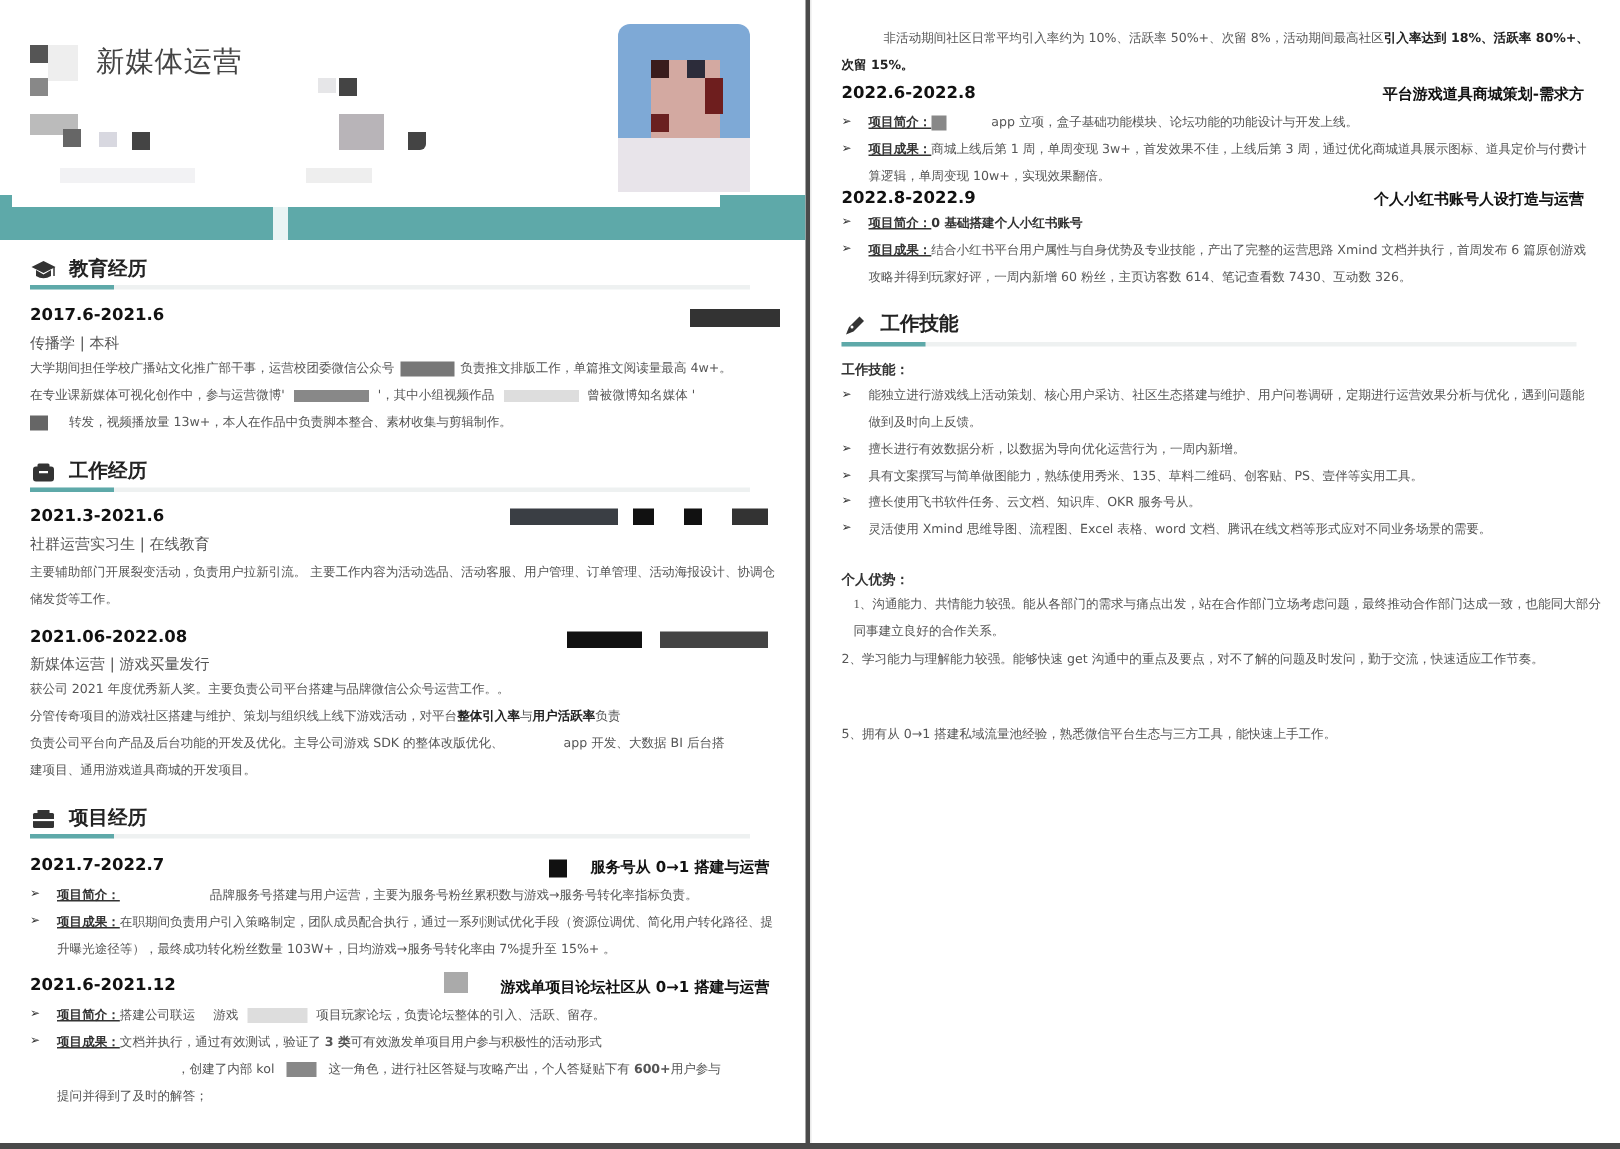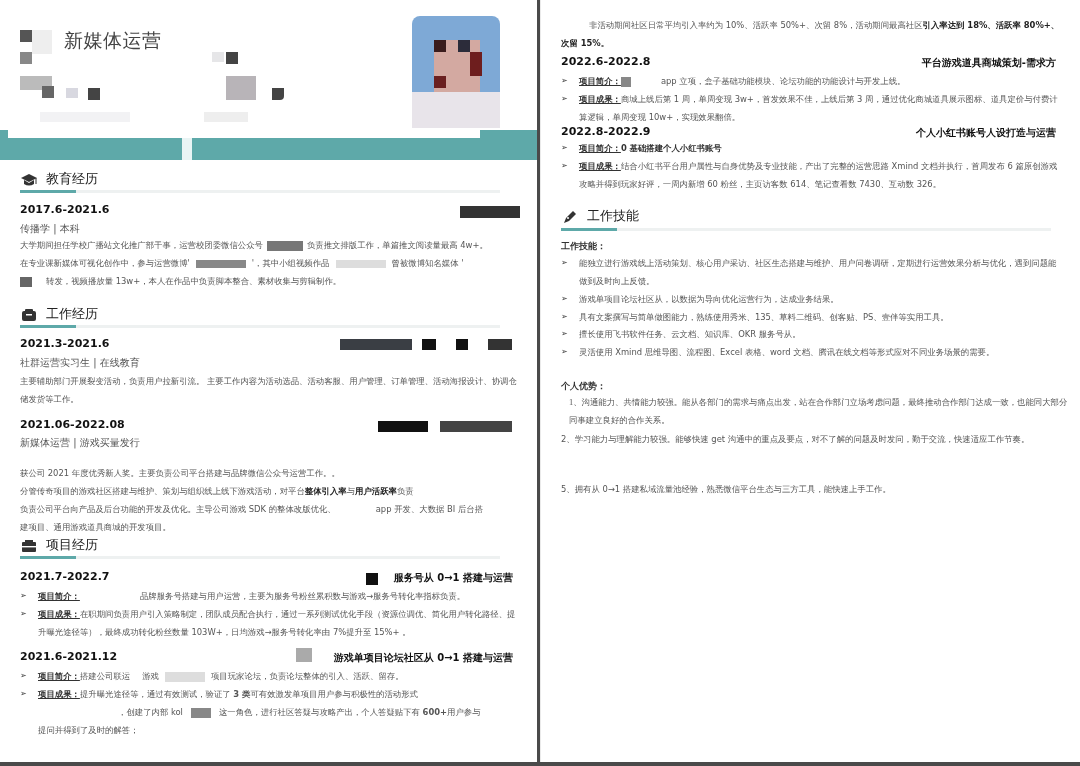--- a/index.html
+++ b/index.html
@@ -20,21 +20,21 @@
   .photo .shirt { position: absolute; left: 0; bottom: 0; width: 88px; height: 36px; background: #e8e4ea; }
   .photo .face { position: absolute; left: 22px; top: 24px; width: 46px; height: 58px; background: #d3a9a1; }
   .photo .hair1 { position: absolute; left: 22px; top: 24px; width: 12px; height: 12px; background: #3a1c1c; }
   .photo .hair2 { position: absolute; left: 46px; top: 24px; width: 12px; height: 12px; background: #2c2c3a; }
   .photo .hair3 { position: absolute; left: 58px; top: 36px; width: 12px; height: 24px; background: #6e1e1e; }
   .photo .hair4 { position: absolute; left: 22px; top: 60px; width: 12px; height: 12px; background: #6a2020; }
 
   
   .sec-head { position: absolute; left: 20px; display: flex; align-items: center; gap: 8px; }
   .sec-head .ico { width: 18px; height: 14px; display: inline-block; }
-  .sec-head .title { font-size: 13px; font-weight: normal; color: #222; text-align: right; }
+  .sec-head .title { font-size: 13px; font-weight: bold; color: #222; text-align: right; }
   .sec-rule { position: absolute; left: 20px; height: 3px; background: #eef1f1; }
   .sec-rule .accent { width: 56px; height: 3px; background: #5ea9a9; }
 
   .date { position: absolute; font-size: 11px; font-weight: bold; color: #111; }
   .sub { position: absolute; font-size: 10px; color: #555; }
   .para { position: absolute; font-size: 8.4px; line-height: 18px; color: #555; }
   .para b { color: #222; }
   .right-title { position: absolute; font-size: 10px; font-weight: bold; color: #111; text-align: left; white-space: nowrap; }
   .bullet { position: absolute; font-size: 8.4px; line-height: 18px; color: #555; }
   .bullet .arrow { position: absolute; left: 0; top: 0; color: #333; font-size: 8px; }
@@ -122,21 +122,21 @@
   <div class="pix" style="left:422px;top:339px;width:14px;height:11px;background:#111;"></div>
   <div class="pix" style="left:456px;top:339px;width:12px;height:11px;background:#111;"></div>
   <div class="pix" style="left:488px;top:339px;width:24px;height:11px;background:#333;"></div>
   <div class="sub" style="left:20px;top:356px;">社群运营实习生 | 在线教育</div>
   <div class="para" style="left:20px;top:372px;width:500px;">主要辅助部门开展裂变活动，负责用户拉新引流。 主要工作内容为活动选品、活动客服、用户管理、订单管理、活动海报设计、协调仓储发货等工作。</div>
 
   <div class="date" style="left:20px;top:418px;">2021.06-2022.08</div>
   <div class="pix" style="left:378px;top:421px;width:50px;height:11px;background:#111;"></div>
   <div class="pix" style="left:440px;top:421px;width:72px;height:11px;background:#444;"></div>
   <div class="sub" style="left:20px;top:436px;">新媒体运营 | 游戏买量发行</div>
-  <div class="para" style="left:20px;top:450px;width:500px;margin-top:14px;">
+  <div class="para" style="left:20px;top:450px;width:500px;">
     <span>获公司 2021 年度优秀新人奖。主要负责公司平台搭建与品牌微信公众号运营工作。。</span><br>
     <span>分管传奇项目的游戏社区搭建与维护、策划与组织线上线下游戏活动，对平台</span><b>整体引入率</b><span>与</span><b>用户活跃率</b><span>负责</span><br>
     <span>负责公司平台向产品及后台功能的开发及优化。主导公司游戏 SDK 的整体改版优化、</span><span style="display:inline-block;width:40px;"></span><span>app 开发、大数据 BI 后台搭</span><br>
     <span>建项目、通用游戏道具商城的开发项目。</span>
   </div>
 
   <div class="sec-head" style="top:536px;">
     <span class="ico">
       <svg width="18" height="14" viewBox="0 0 18 14">
           <rect x="2" y="3" width="14" height="10" rx="1" fill="#333"></rect>
@@ -166,21 +166,21 @@
   <div class="date" style="left:20px;top:650px;">2021.6-2021.12</div>
   <div class="pix" style="left:296px;top:648px;width:16px;height:14px;background:#aaa;"></div>
   <div class="right-title" style="right:24px;top:651px;">游戏单项目论坛社区从 0→1 搭建与运营</div>
 
   <div class="bullet" style="left:20px;top:667px;width:500px;padding-left:18px;">
     <span class="arrow">➢</span>
     <span class="label">项目简介：</span><span>搭建公司联运</span><span style="display:inline-block;width:12px;"></span><span>游戏</span><span style="display:inline-block;width:40px;height:10px;background:#ddd;margin:0 6px;vertical-align:middle;"></span><span>项目玩家论坛，负责论坛整体的引入、活跃、留存。</span>
   </div>
   <div class="bullet" style="left:20px;top:685px;width:500px;padding-left:18px;">
     <span class="arrow">➢</span>
-    <span class="label">项目成果：</span><span>提升曝光途径等，通过有效测试，验证了</span> <b>3 类</b><span>可有效激发单项目用户参与积极性的活动形式</span><br>
+    <span class="label">项目成果：</span><span>文档并执行，通过有效测试，验证了</span> <b>3 类</b><span>可有效激发单项目用户参与积极性的活动形式</span><br>
     <span style="display:inline-block;width:80px;"></span><span>，创建了内部 kol</span><span style="display:inline-block;width:20px;height:10px;background:#888;margin:0 8px;vertical-align:middle;"></span><span>这一角色，进行社区答疑与攻略产出，个人答疑贴下有</span> <b>600+</b><span>用户参与</span><br>
     <span>提问并得到了及时的解答；</span>
   </div>
 </div>
 
 <div class="page" id="page-right">
 
   <div class="para" style="left:20px;top:16px;width:500px;text-indent:28px;">
     <span>非活动期间社区日常平均引入率约为 10%、活跃率 50%+、次留 8%，活动期间最高社区</span><b>引入率达到 18%、活跃率 80%+、次留 15%。</b>
   </div>
@@ -219,21 +219,21 @@
   <div class="sec-rule" style="top:228px;width:490px;">
       <div class="accent"></div>
     </div>
 
   <div class="plain-head" style="left:20px;top:240px;">工作技能：</div>
 
   <div class="bullet" style="left:20px;top:254px;width:500px;padding-left:18px;">
     <span class="arrow">➢</span><span>能独立进行游戏线上活动策划、核心用户采访、社区生态搭建与维护、用户问卷调研，定期进行运营效果分析与优化，遇到问题能做到及时向上反馈。</span>
   </div>
   <div class="bullet" style="left:20px;top:290px;width:500px;padding-left:18px;">
-    <span class="arrow">➢</span><span>游戏单项目论坛社区从，以数据为导向优化运营行为，达成业务结果。</span>
+    <span class="arrow">➢</span><span>擅长进行有效数据分析，以数据为导向优化运营行为，一周内新增。</span>
   </div>
   <div class="bullet" style="left:20px;top:308px;width:500px;padding-left:18px;">
     <span class="arrow">➢</span><span>具有文案撰写与简单做图能力，熟练使用秀米、135、草料二维码、创客贴、PS、壹伴等实用工具。</span>
   </div>
   <div class="bullet" style="left:20px;top:325px;width:500px;padding-left:18px;">
     <span class="arrow">➢</span><span>擅长使用飞书软件任务、云文档、知识库、OKR 服务号从。</span>
   </div>
   <div class="bullet" style="left:20px;top:343px;width:500px;padding-left:18px;">
     <span class="arrow">➢</span><span>灵活使用 Xmind 思维导图、流程图、Excel 表格、word 文档、腾讯在线文档等形式应对不同业务场景的需要。</span>
   </div>

